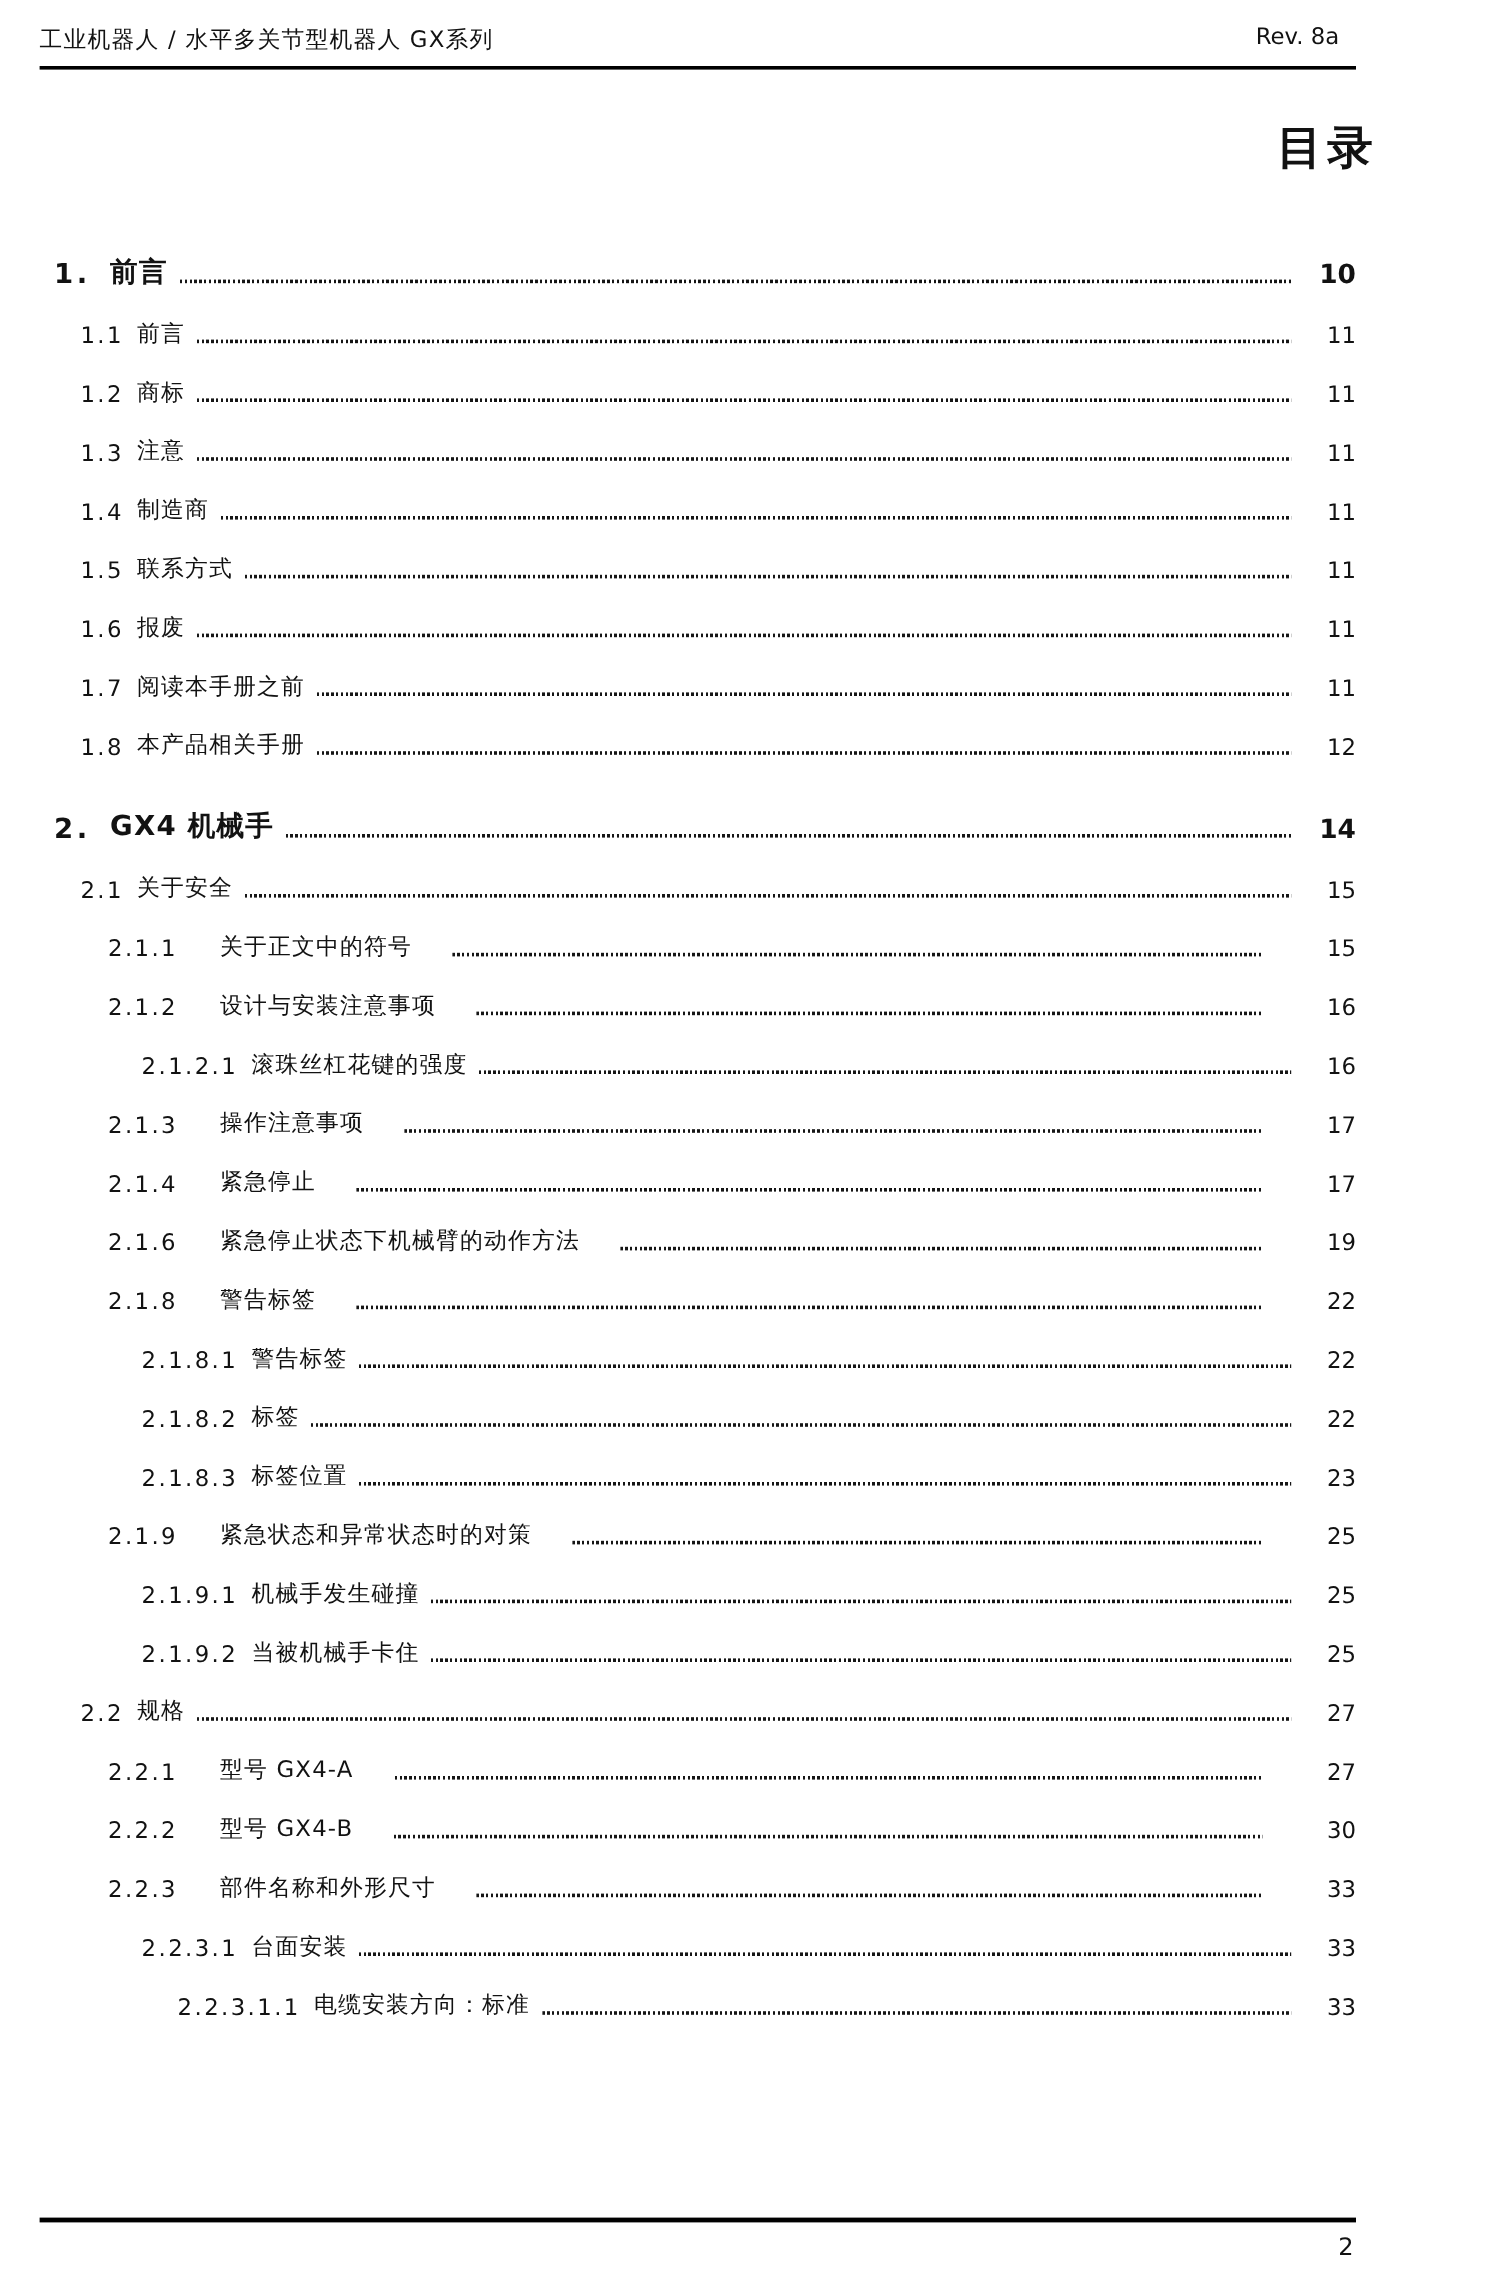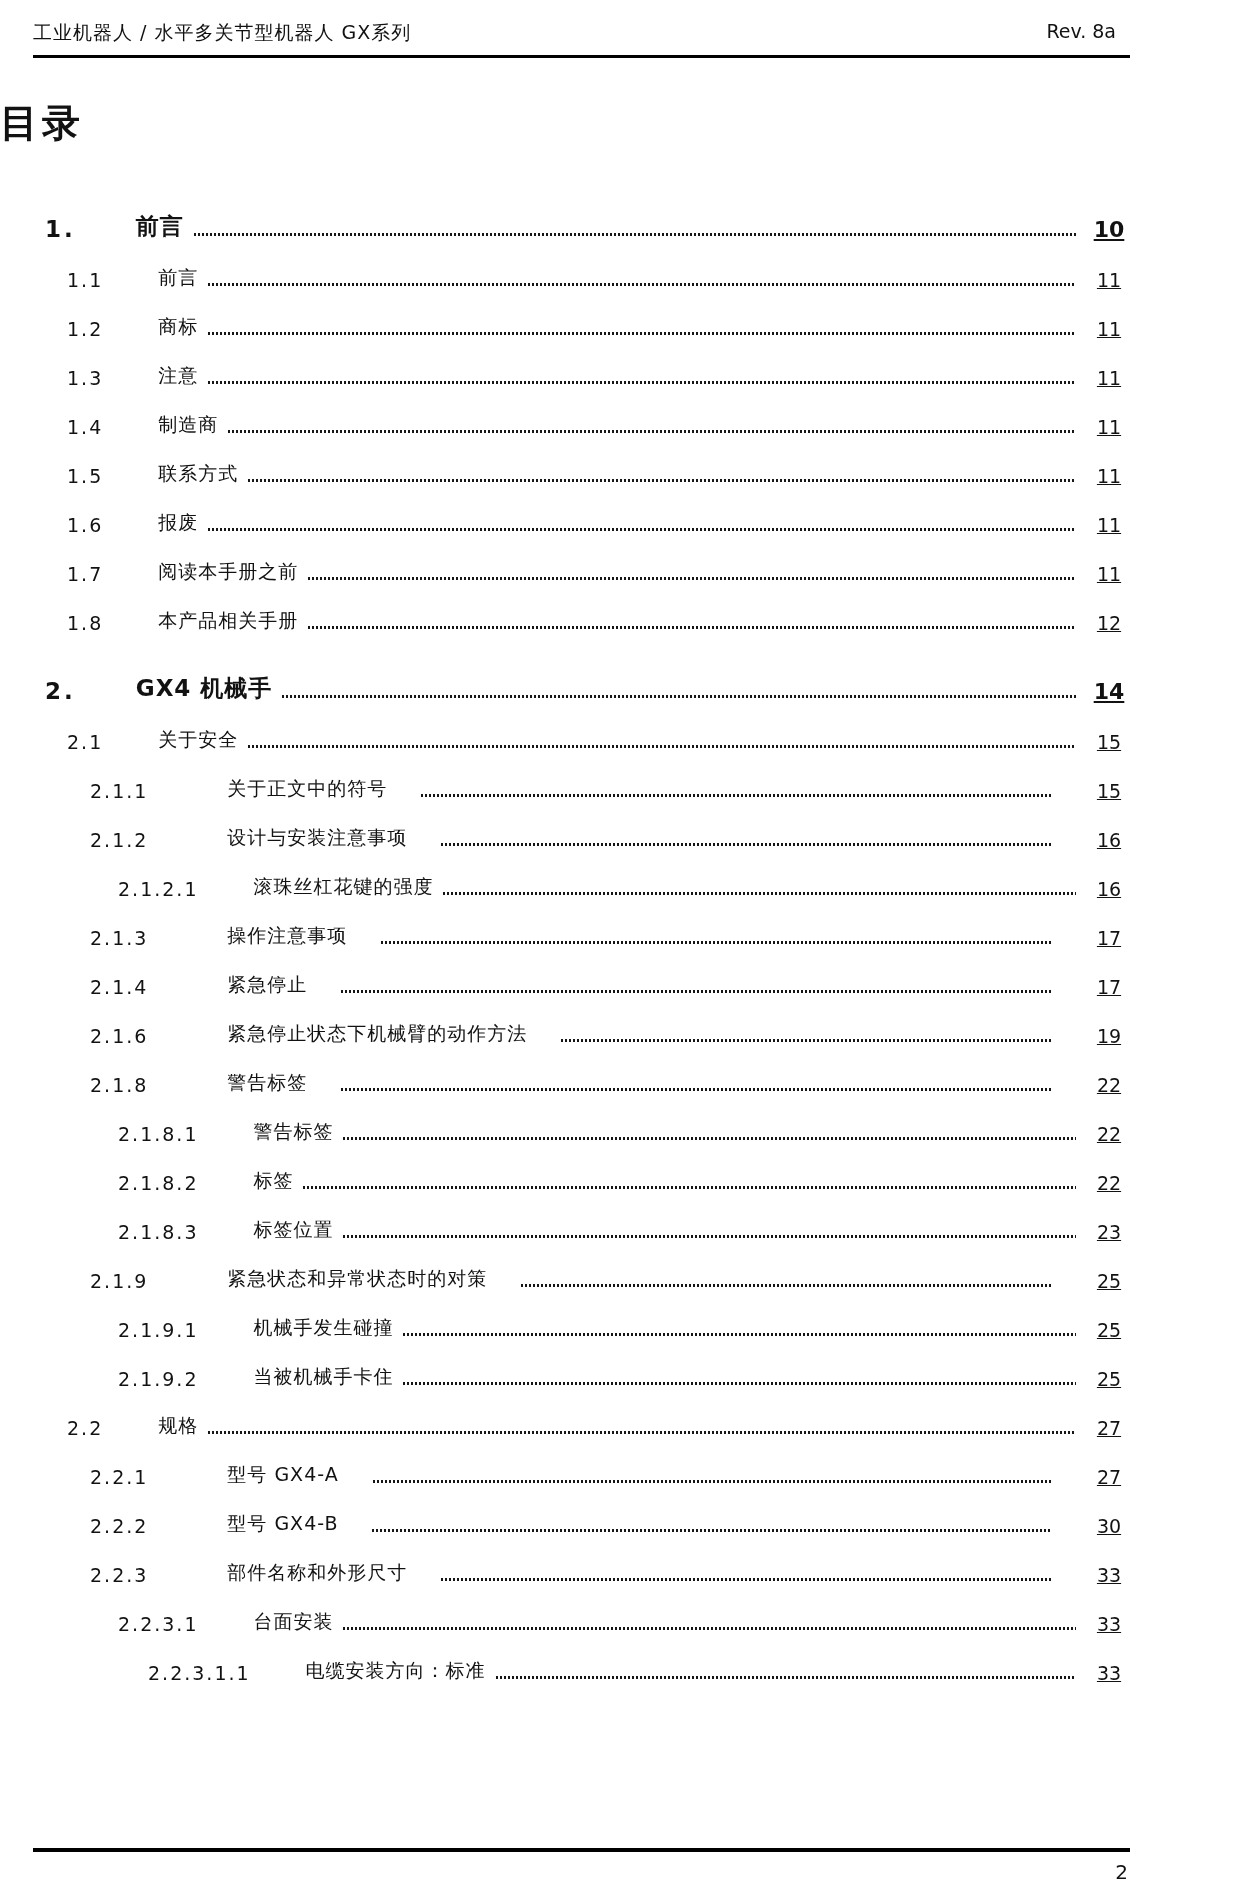--- a/index.html
+++ b/index.html
@@ -10,31 +10,31 @@
     color: #121212;
   }
   .page { position: relative; width: 1148px; height: 1904px; background: #fff; overflow: hidden; }
 
   
   .header-left  { position: absolute; left: 33px;  top: 20px; font-size: 19px; letter-spacing: 1px; white-space: nowrap; }
   .header-right { position: absolute; right: 32px; top: 20px; font-size: 19px; white-space: nowrap; }
   .header-rule  { position: absolute; left: 33px; right: 18px; top: 55px; height: 3px; background: #000; }
 
   
-  .doc-title { position: absolute; top: 98px; left: 0; width: 100%; text-align: left;
+  .doc-title { position: absolute; top: 98px; left: 0; width: 100%; text-align: right;
                font-size: 38px; font-weight: bold; letter-spacing: 4px; }
 
   
   .toc { position: absolute; top: 186px; left: 45px; right: 18px; }
   .row { display: flex; align-items: flex-end; height: 49px; }
   .row .num   { white-space: nowrap; letter-spacing: 2px; margin-right: 11px; }
-  .row .label { white-space: nowrap; letter-spacing: 1px; margin-left: 44px; }
+  .row .label { white-space: nowrap; letter-spacing: 1px; }
   .row .leader { flex: 1 1 auto; height: 3px; margin: 0 12px 5px 10px;
                  background-image: repeating-linear-gradient(to right, #161616 0 2px, transparent 2px 4px); }
-  .row .pg { min-width: 42px; text-align: center; font-size: 19px; white-space: nowrap; text-decoration: underline; }
+  .row .pg { min-width: 42px; text-align: right; font-size: 19px; white-space: nowrap; }
 
   .lvl1 { height: 56px; font-size: 23px; font-weight: bold; }
   .lvl1 .num { letter-spacing: 3px; margin-right: 16px; }
   .lvl1 .pg  { font-size: 22px; font-weight: bold; }
   .lvl1 .leader { margin-bottom: 6px; }
   .lvl2 { font-size: 19px; padding-left: 22px; }
   .lvl3 { font-size: 19px; padding-left: 45px; gap: 24px; }
   .lvl4 { font-size: 19px; padding-left: 73px; }
   .lvl5 { font-size: 19px; padding-left: 103px; }
   .gap-top { margin-top: 14px; }

